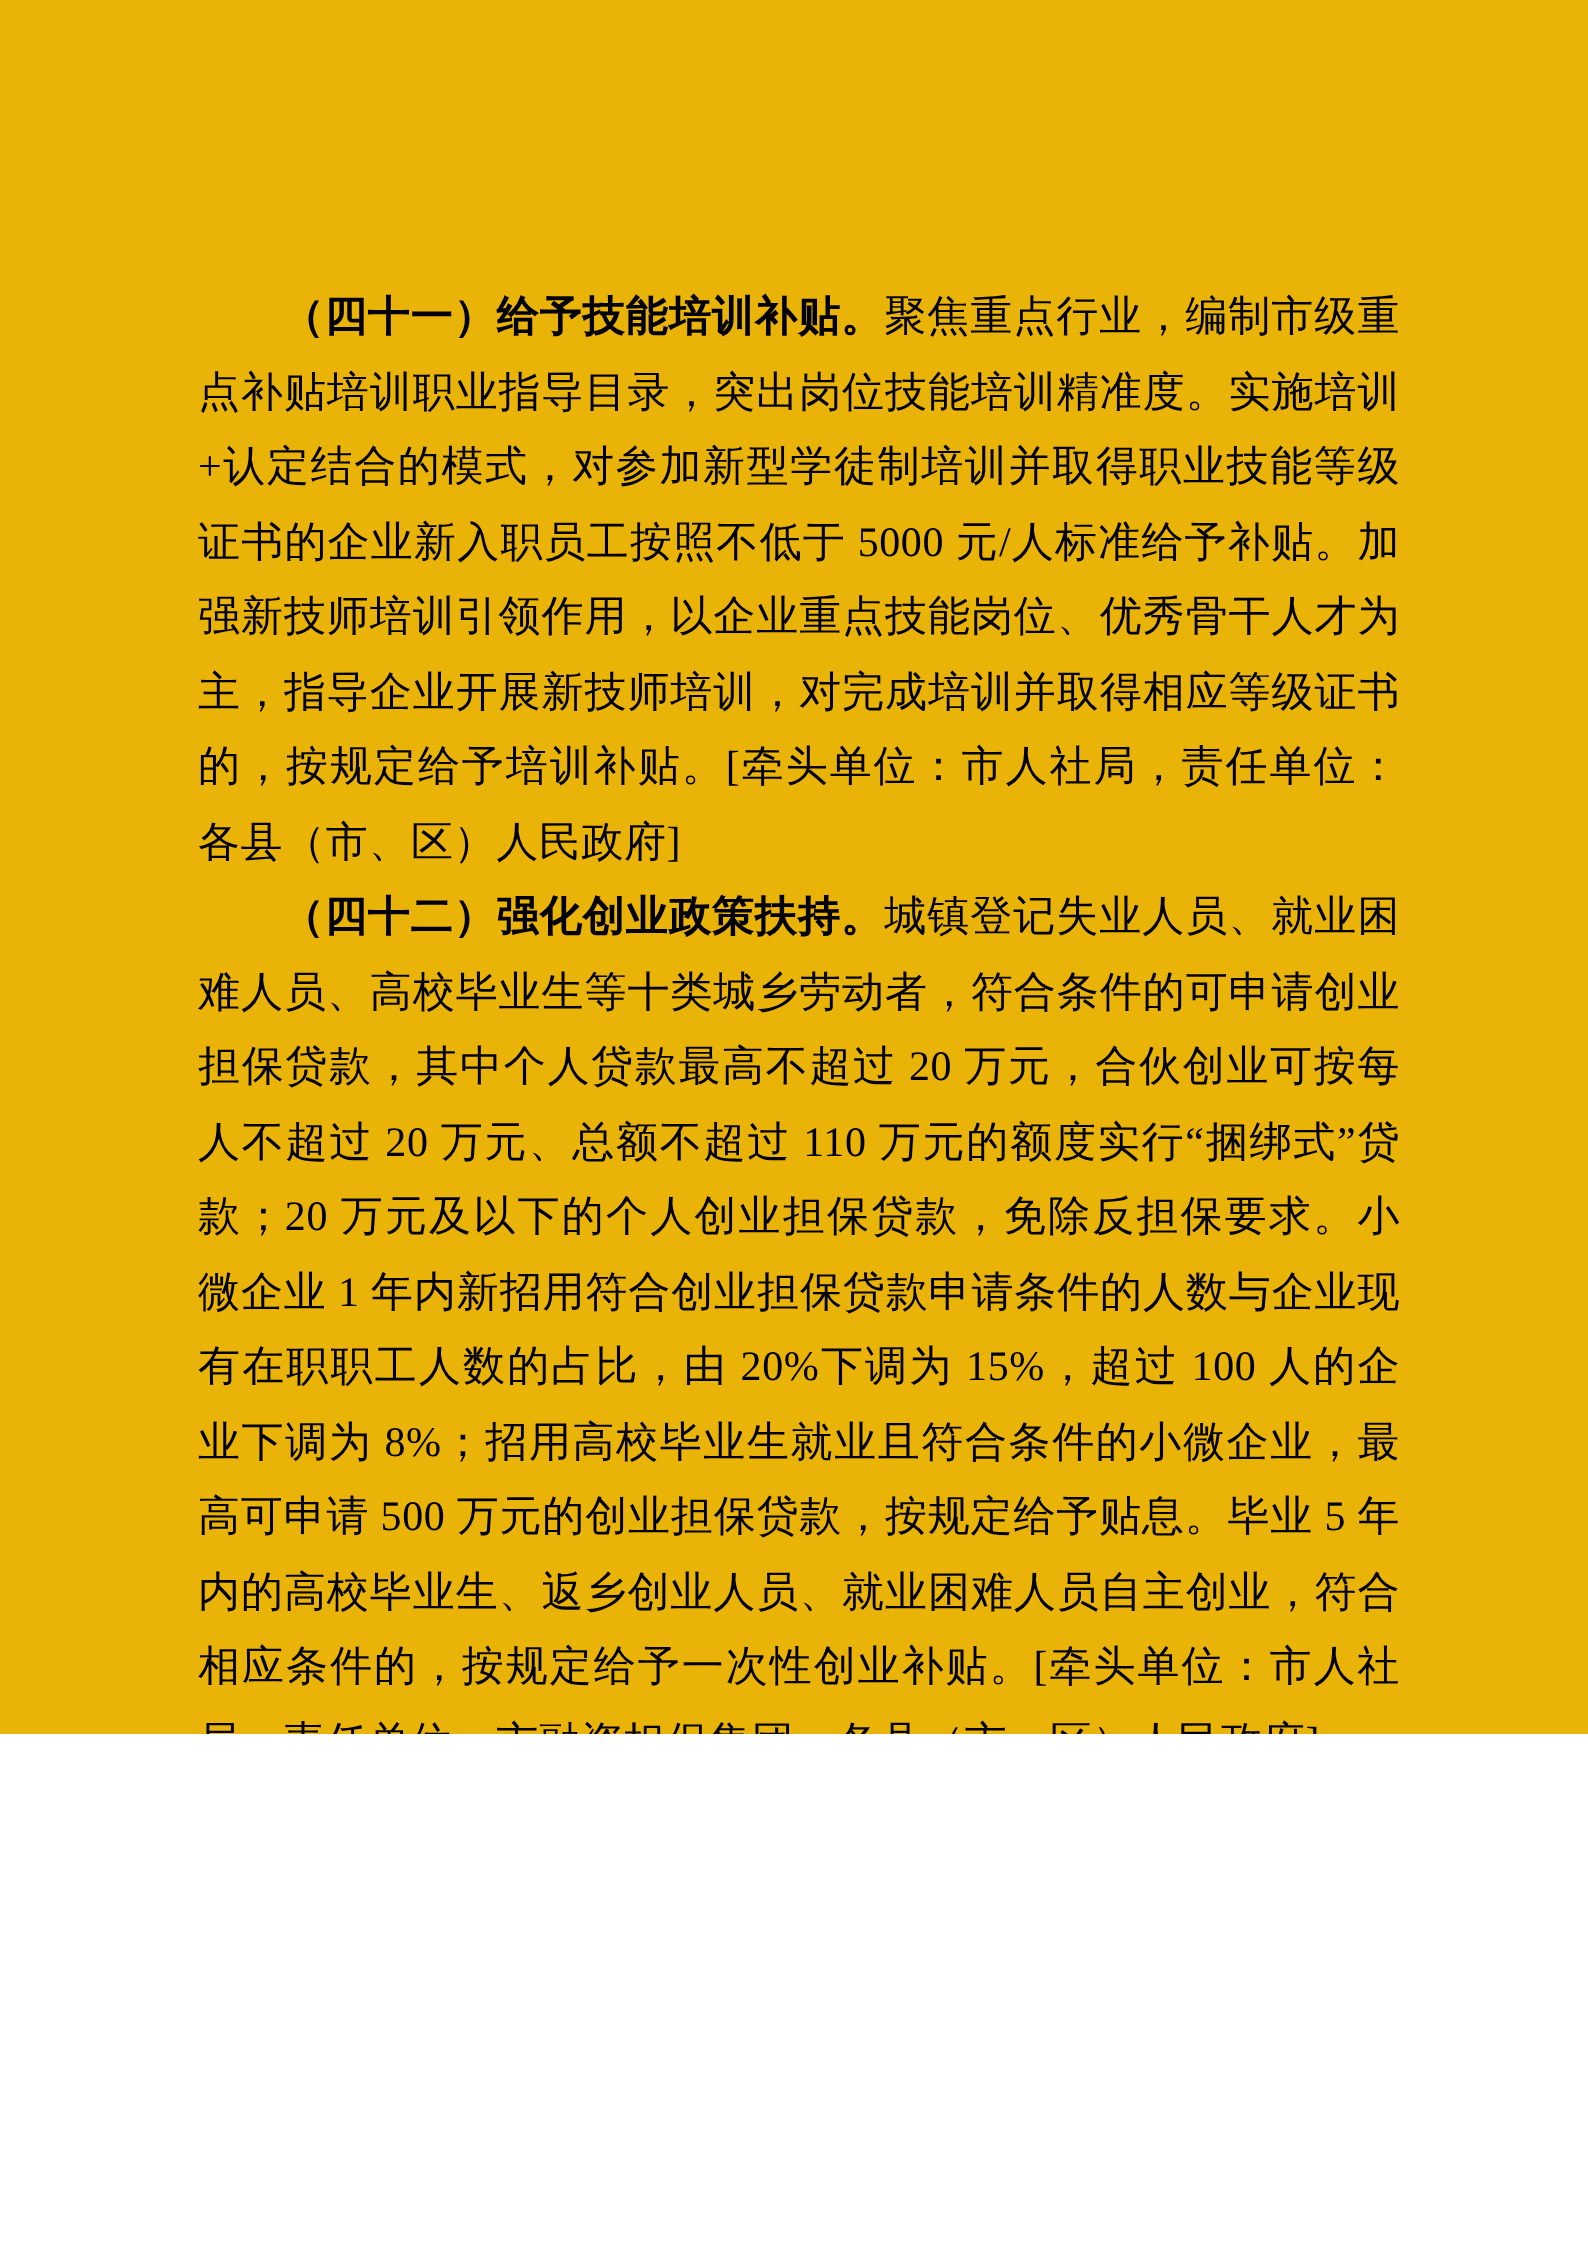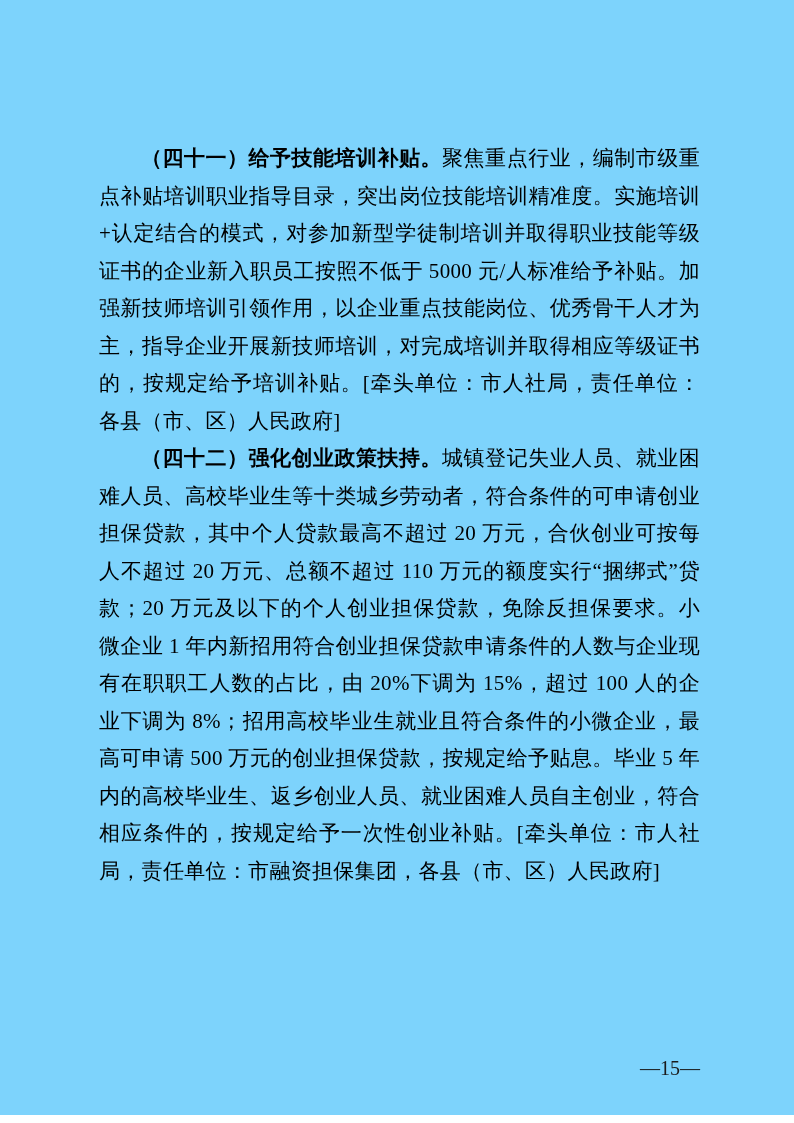--- a/index.html
+++ b/index.html
@@ -3,22 +3,22 @@
 <meta charset="utf-8">
 <style>
   html, body {
     margin: 0;
     padding: 0;
     background: #ffffff;
   }
   .page {
     position: relative;
     width: 794px;
-    height: 1115px;
-    background: #7dd3fc;
+    height: 867px;
+    background: #eab308;
     overflow: hidden;
     font-family: "Liberation Serif", "DejaVu Serif", serif;
     color: #000000;
   }
   .content {
     position: absolute;
     left: 99px;
     top: 140px;
     width: 601px;
   }

